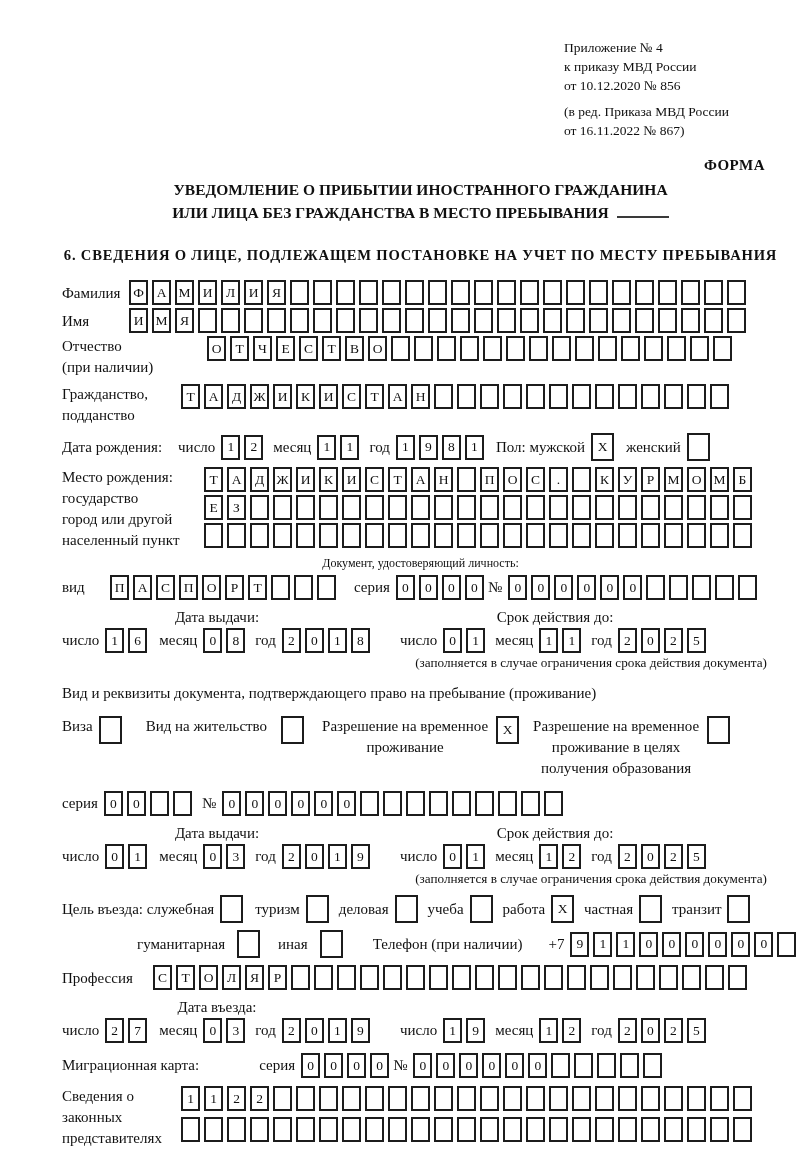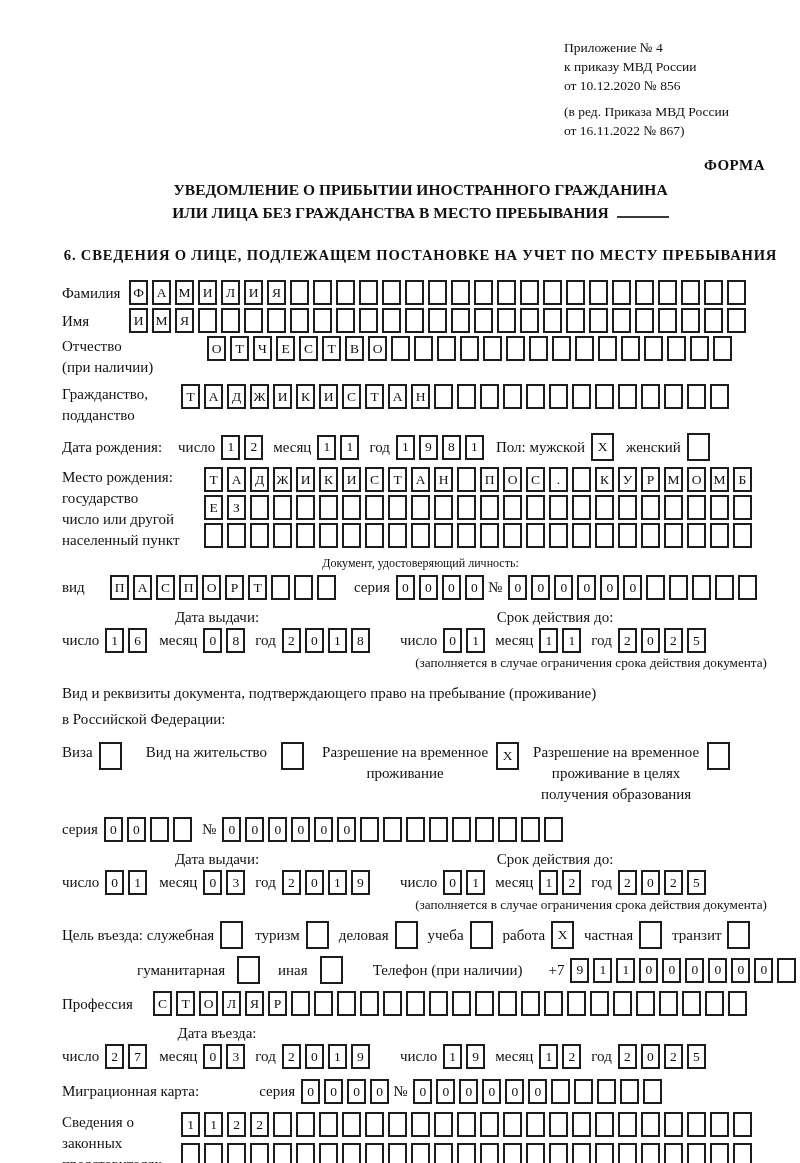--- a/index.html
+++ b/index.html
@@ -222,21 +222,21 @@
       <span class="dlbl gap8">женский</span>
       <span class="cells cb">
           <span class="cell"></span>
         </span>
     </div>
 
     <div class="row" style="margin-top:6px">
       <div class="stack w142">
         <div class="lbl">Место рождения:</div>
         <div class="lbl">государство</div>
-        <div class="lbl">число или другой</div>
+        <div class="lbl">город или другой</div>
         <div class="lbl">населенный пункт</div>
       </div>
       <div class="vrows">
         <div class="cells">
             <span class="cell">Т</span>
             <span class="cell">А</span>
             <span class="cell">Д</span>
             <span class="cell">Ж</span>
             <span class="cell">И</span>
             <span class="cell">К</span>
@@ -393,21 +393,20 @@
             <span class="cell">2</span>
             <span class="cell">0</span>
             <span class="cell">2</span>
             <span class="cell">5</span>
           </span>
       </div>
     </div>
     <div class="note">(заполняется в случае ограничения срока действия документа)</div>
 
     <div class="plain">Вид и реквизиты документа, подтверждающего право на пребывание (проживание)</div>
-    <div class="plain" style="margin-top:5px">в Российской Федерации:</div>
 
     <div class="row permit-row">
       <span class="clbl">Виза</span>
       <span class="cells cb gap6">
           <span class="cell"></span>
         </span>
       <span class="clbl gap20">Вид на жительство</span>
       <span class="cells cb gap14">
           <span class="cell"></span>
         </span>

